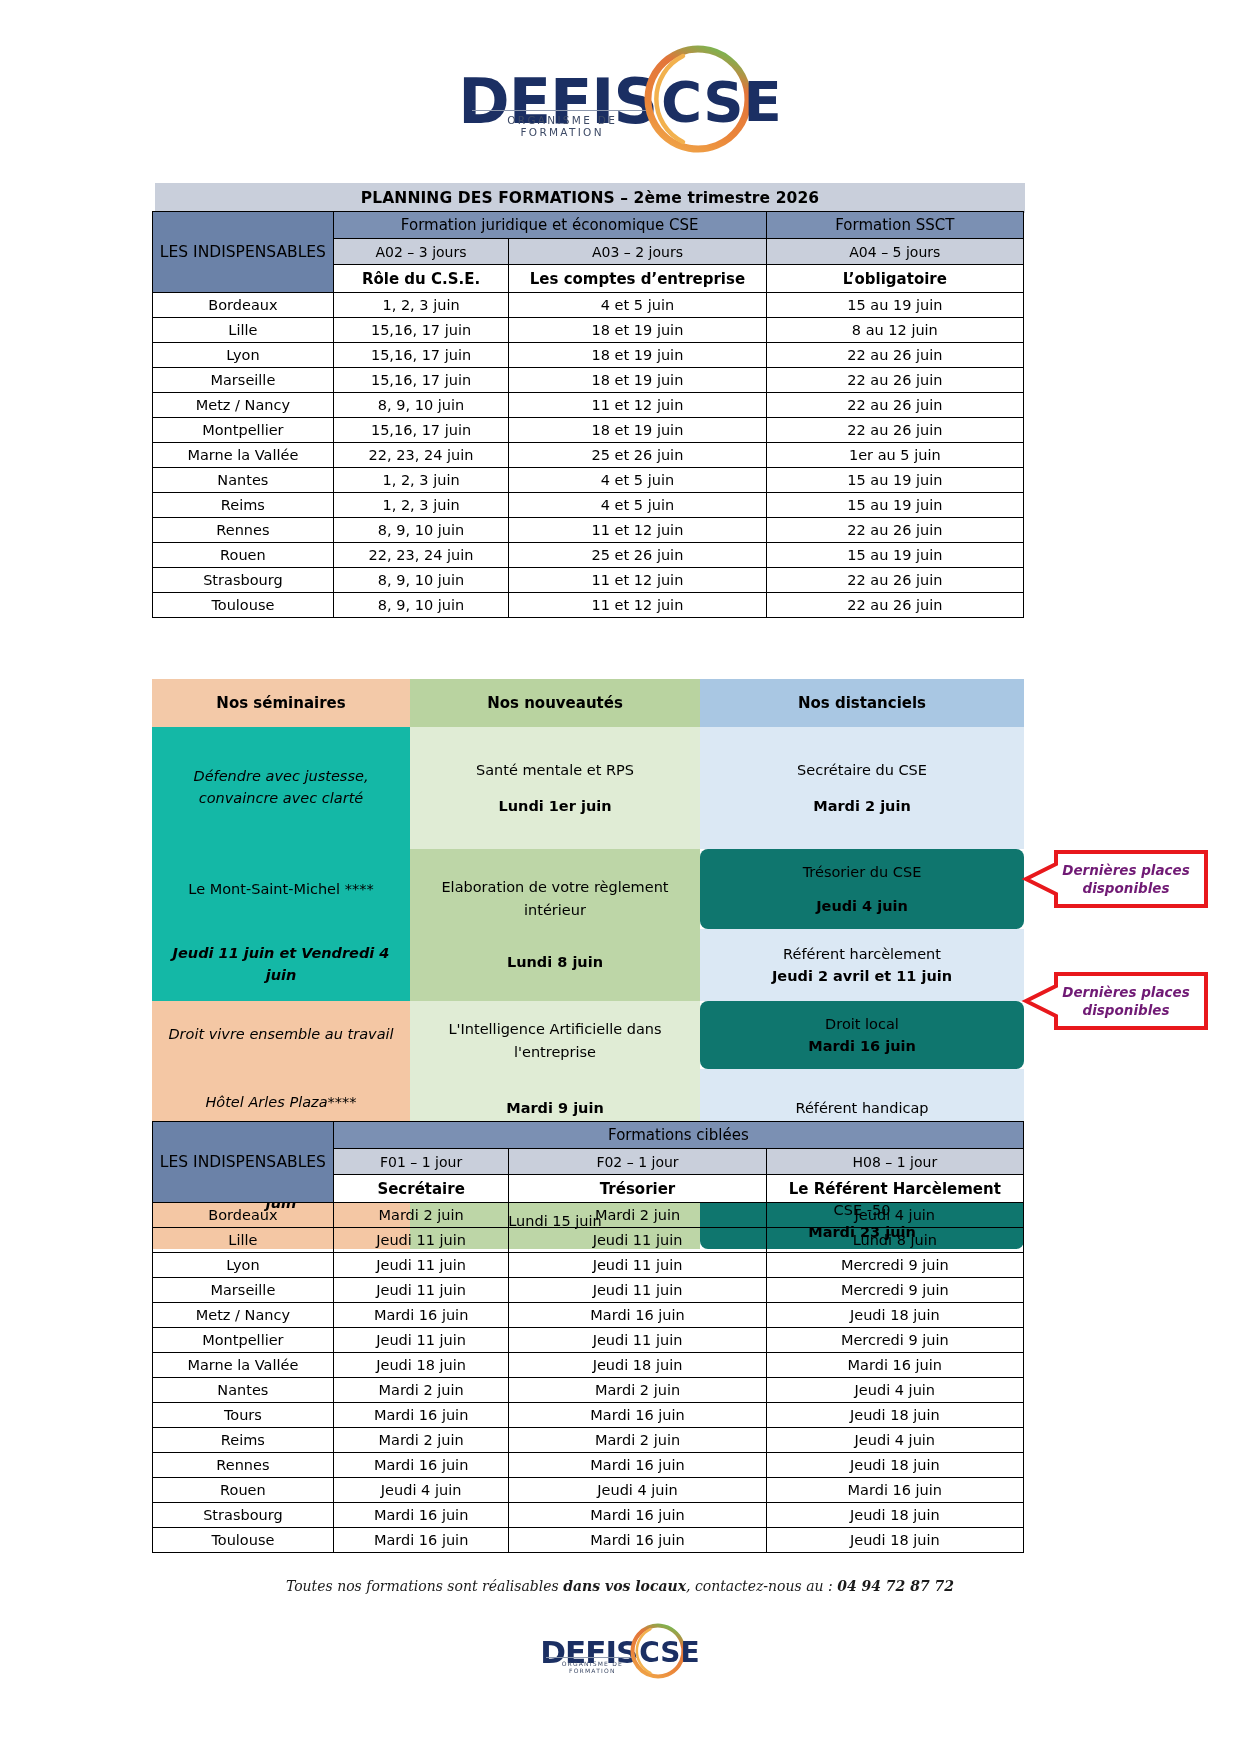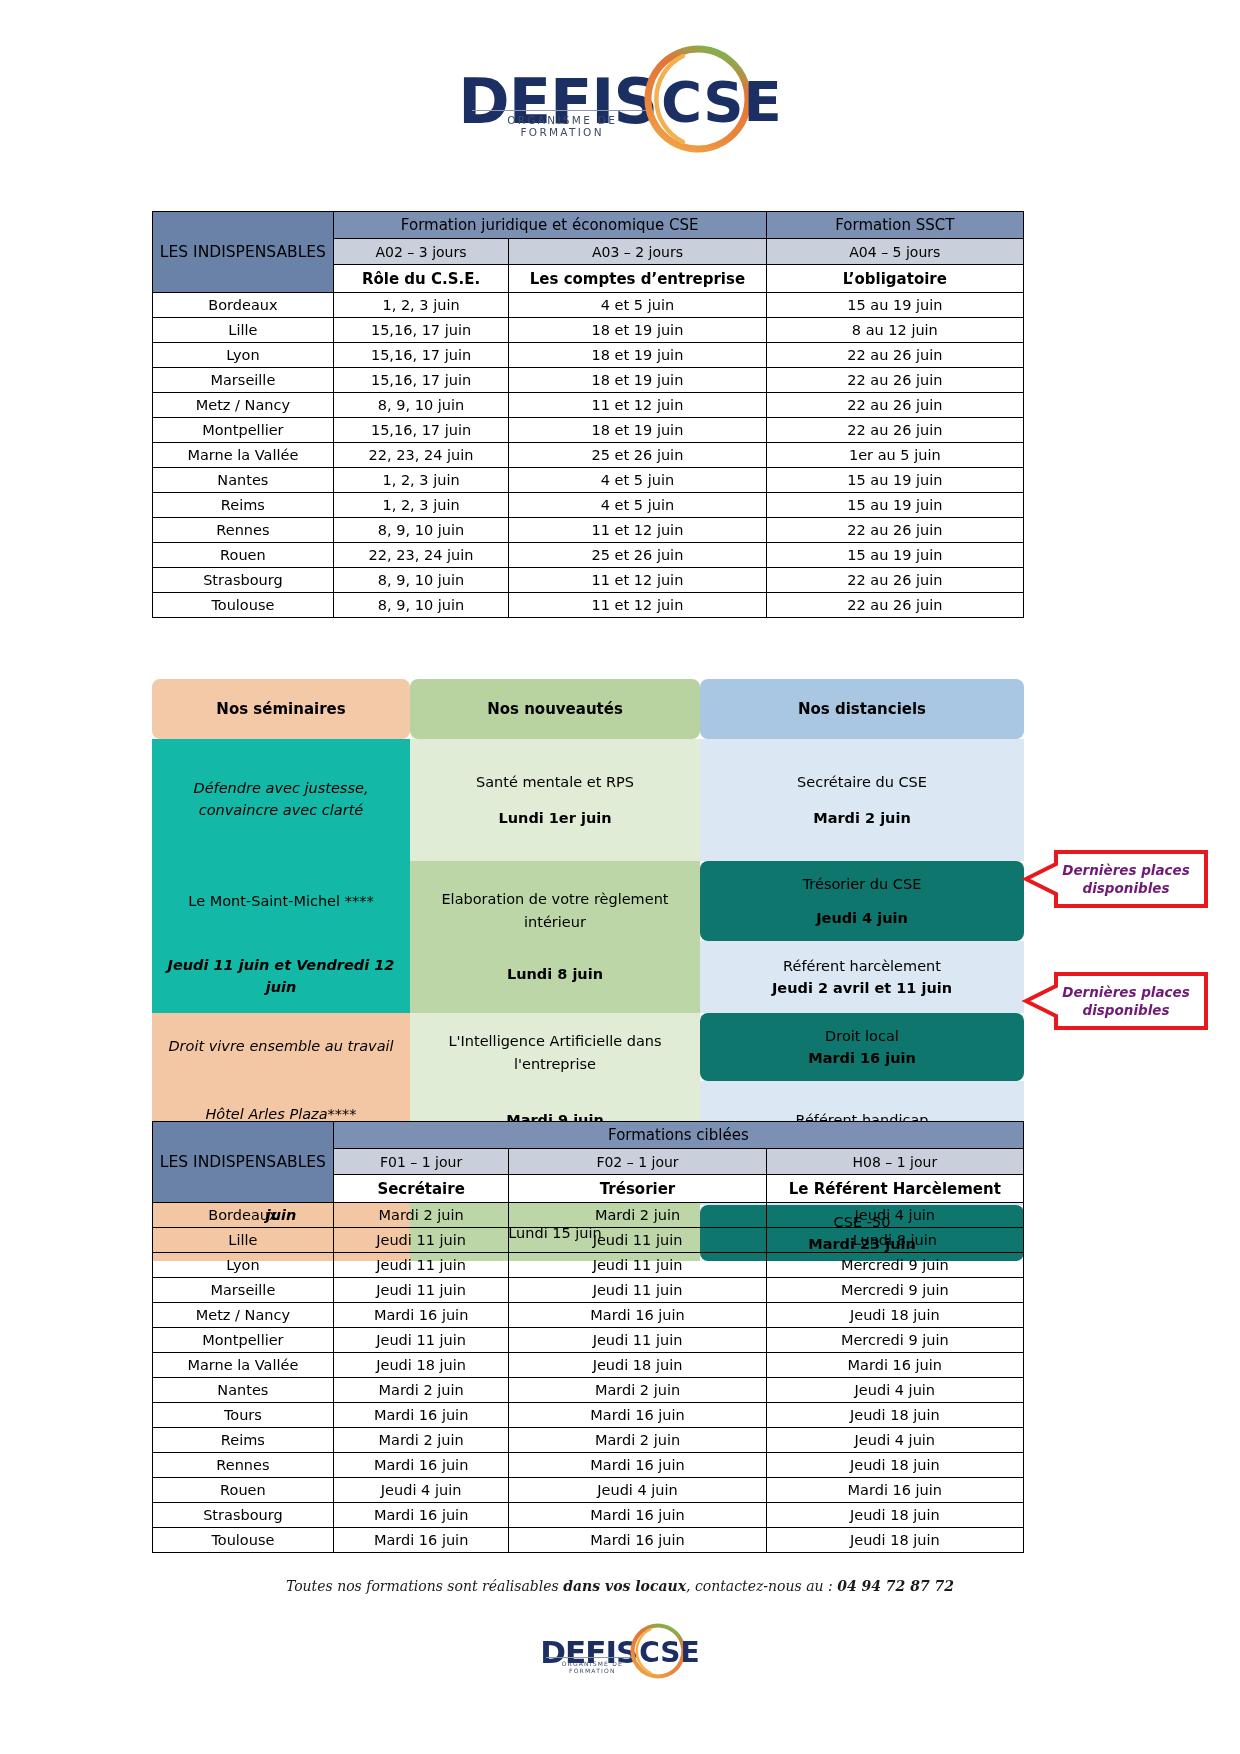--- a/index.html
+++ b/index.html
@@ -57,21 +57,21 @@
   .sched col.c-c{width:258px;}
 
   #table1{top:211px;}
   #table2{top:1121px;}
 
   
   .panel{position:absolute;left:152px;top:679px;width:872px;
          font-family:"DejaVu Sans", sans-serif;}
   .panel table{border-collapse:collapse;width:872px;table-layout:fixed;}
   .panel td{vertical-align:middle;text-align:center;padding:5px 6px;border:none;}
-  .p-head{font-weight:bold;font-size:15px;height:26px;padding:17px 0 !important;border-radius:8px;}
+  .p-head{font-weight:bold;font-size:15px;height:26px;padding:11px 0 !important;}
   .h-orange{background:#f3c9a8;}
   .h-green{background:#b9d3a0;}
   .h-blue{background:#a9c7e3;}
   .c-orange-l{background:#14b8a6;}
   .c-orange-d{background:#f4c7a4;}
   .c-green-l{background:#e0ecd5;}
   .c-green-d{background:#bdd6a7;margin-top:14px;}
   .c-blue-d{background:#0f766e;border-radius:8px;}
   .c-blue-l{background:#dbe8f4;}
   .p-ital{font-style:italic;font-size:14.5px;line-height:1.5;}
@@ -130,20 +130,23 @@
             </linearGradient>
           </defs>
           <path d="M59 9 a50 50 0 1 1 -0.1 0" fill="none" stroke="url(#ringgrad)" stroke-width="7" stroke-linecap="round" transform="rotate(-22 59 59)"></path>
           <path d="M44 16 a48 48 0 0 0 0 86" fill="none" stroke="#f2b14e" stroke-width="4.5" stroke-linecap="round"></path>
         </svg>
       </div>
       <div class="logo-cse">CSE</div>
     </div>
   </div>
 
+  <div class="title-bar">
+    <span>PLANNING DES FORMATIONS – 2ème trimestre 2026</span>
+  </div>
 
   <table class="sched" id="table1">
     <colgroup>
         <col class="c-city">
         <col class="c-a">
         <col class="c-b">
         <col class="c-c">
       </colgroup>
     <thead>
       <tr>
@@ -284,21 +287,21 @@
             </span>
           </td>
           <td class="c-blue-d" style="height:70px">
             <span class="p-stack">
               <span class="ln p-norm">Trésorier du CSE</span>
               <span class="ln b p-bold" style="margin-top:12px">Jeudi 4 juin</span>
             </span>
           </td>
         </tr>
         <tr>
-          <td class="c-orange-l p-ital-b" style="height:62px">Jeudi 11 juin et Vendredi 12 juin</td>
+          <td class="c-orange-l p-ital-b" style="height:62px">Jeudi 11 juin et Vendredi 4 juin</td>
           <td class="c-blue-l" style="height:62px">
             <span class="p-stack">
               <span class="ln p-norm">Référent harcèlement</span>
               <span class="ln b p-bold">Jeudi 2 avril et 11 juin</span>
             </span>
           </td>
         </tr>
 
         <tr>
           <td class="c-orange-d p-ital" style="height:58px">Droit vivre ensemble au travail</td>

